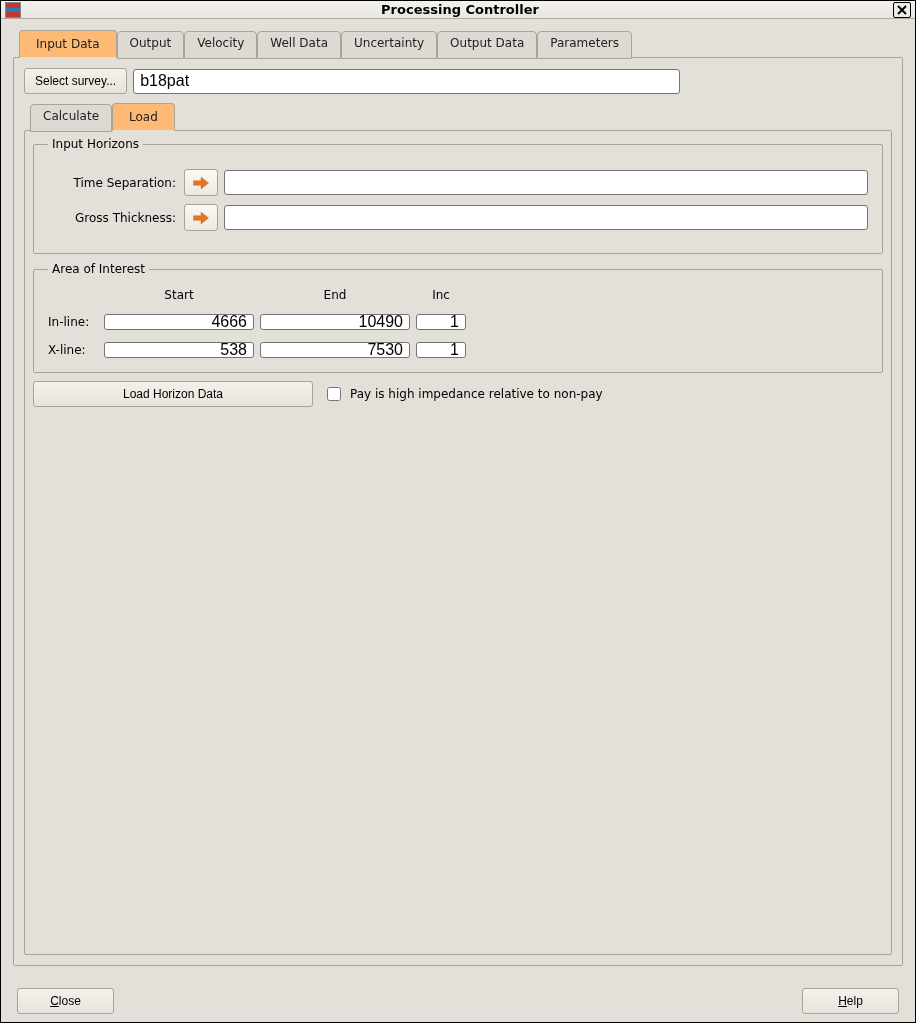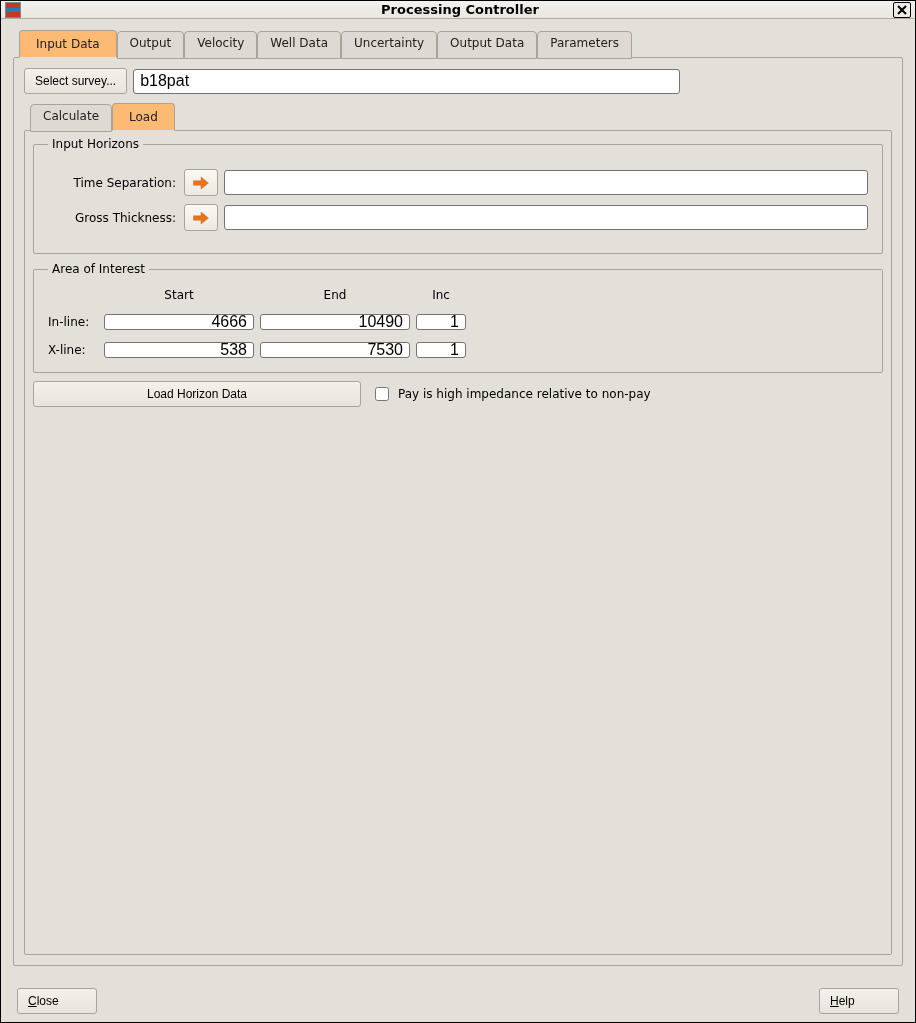--- a/index.html
+++ b/index.html
@@ -195,30 +195,30 @@
   }
   .aoi-grid .hdr { text-align: center; }
   .aoi-grid .rowlbl { text-align: left; padding-right: 4px; }
   .aoi-grid input.textfield { width: 100%; height: 16px; text-align: right; }
   
   .load-row {
     display: flex;
     align-items: center;
     gap: 10px;
   }
-  .load-row .btn.wide { width: 328px; text-align: center; }
+  .load-row .btn.wide { width: 280px; text-align: center; }
   .chk { display: flex; align-items: center; gap: 6px; }
   .chk input { width: 14px; height: 14px; }
   
   .footer {
     display: flex;
     justify-content: space-between;
     padding: 0 4px 0 4px;
   }
-  .footer .btn { width: 80px; text-align: left; }
+  .footer .btn { width: 97px; text-align: center; }
   .mnemonic-underline { text-decoration: underline; text-underline-offset: 1px; }
 </style>
 </head>
 <body>
 
 <div class="window">
   <div class="titlebar">
     <span class="app-icon"></span>
     <span class="title-text">Processing Controller</span>
     <span class="close-btn">

